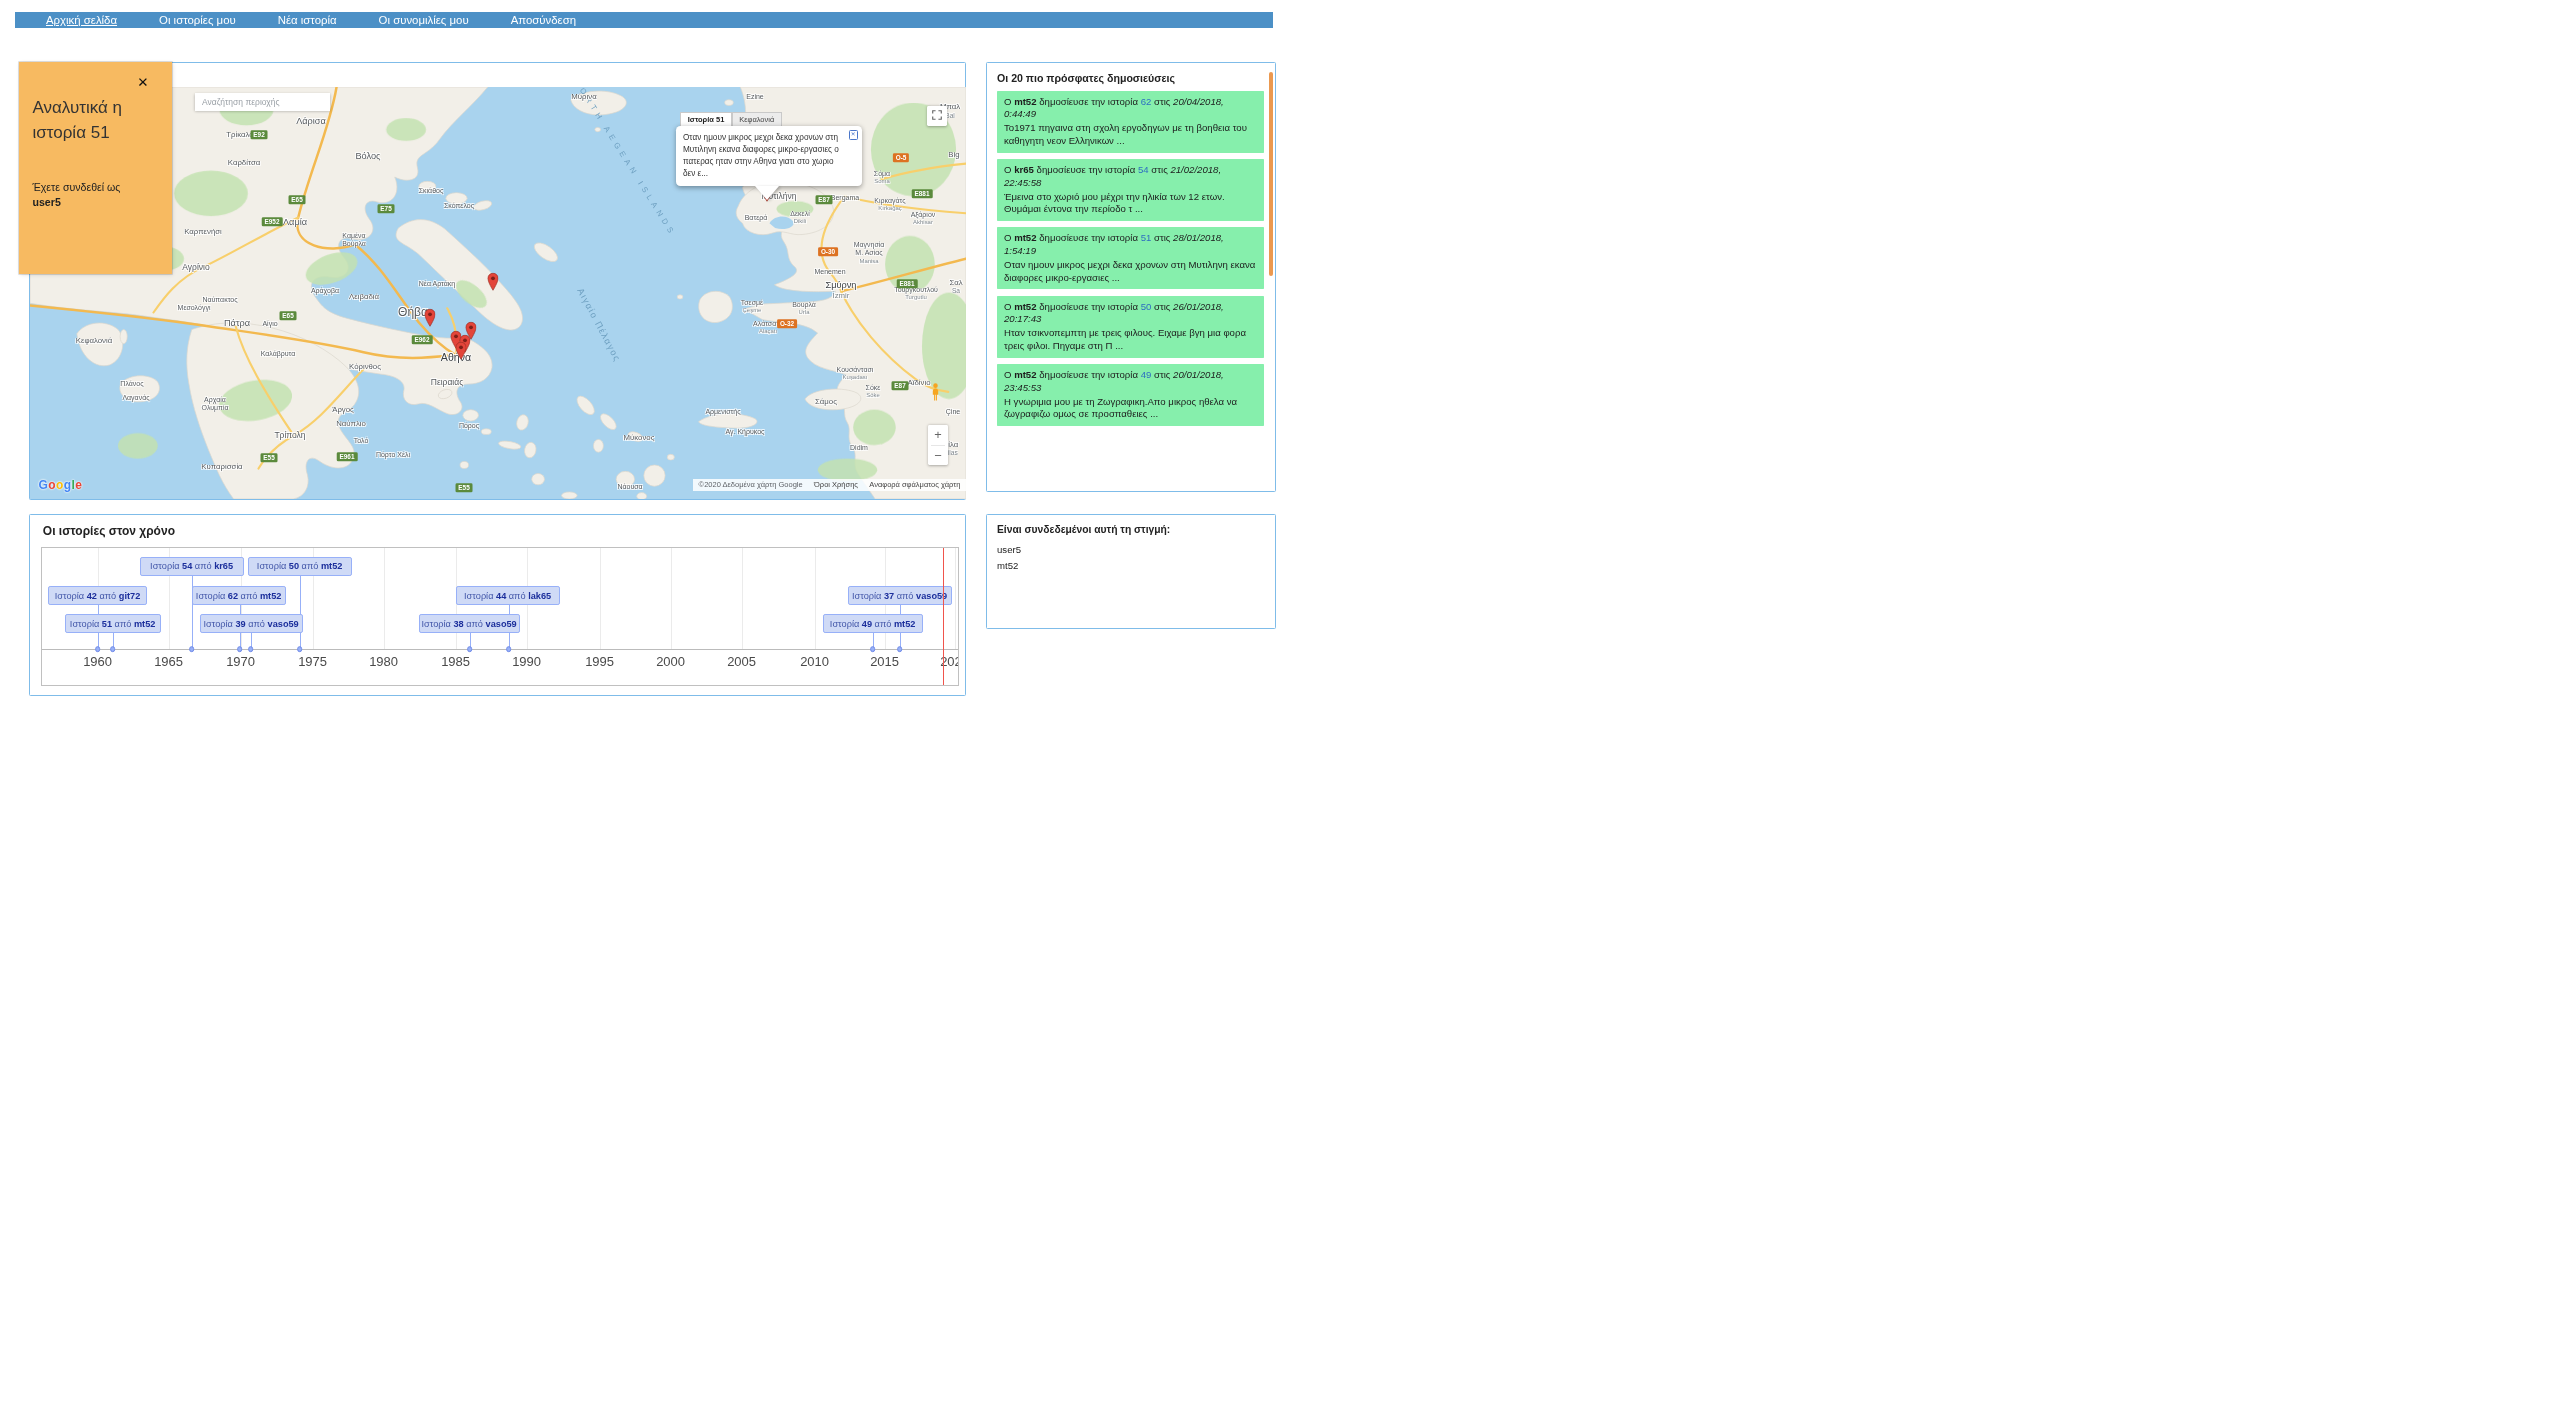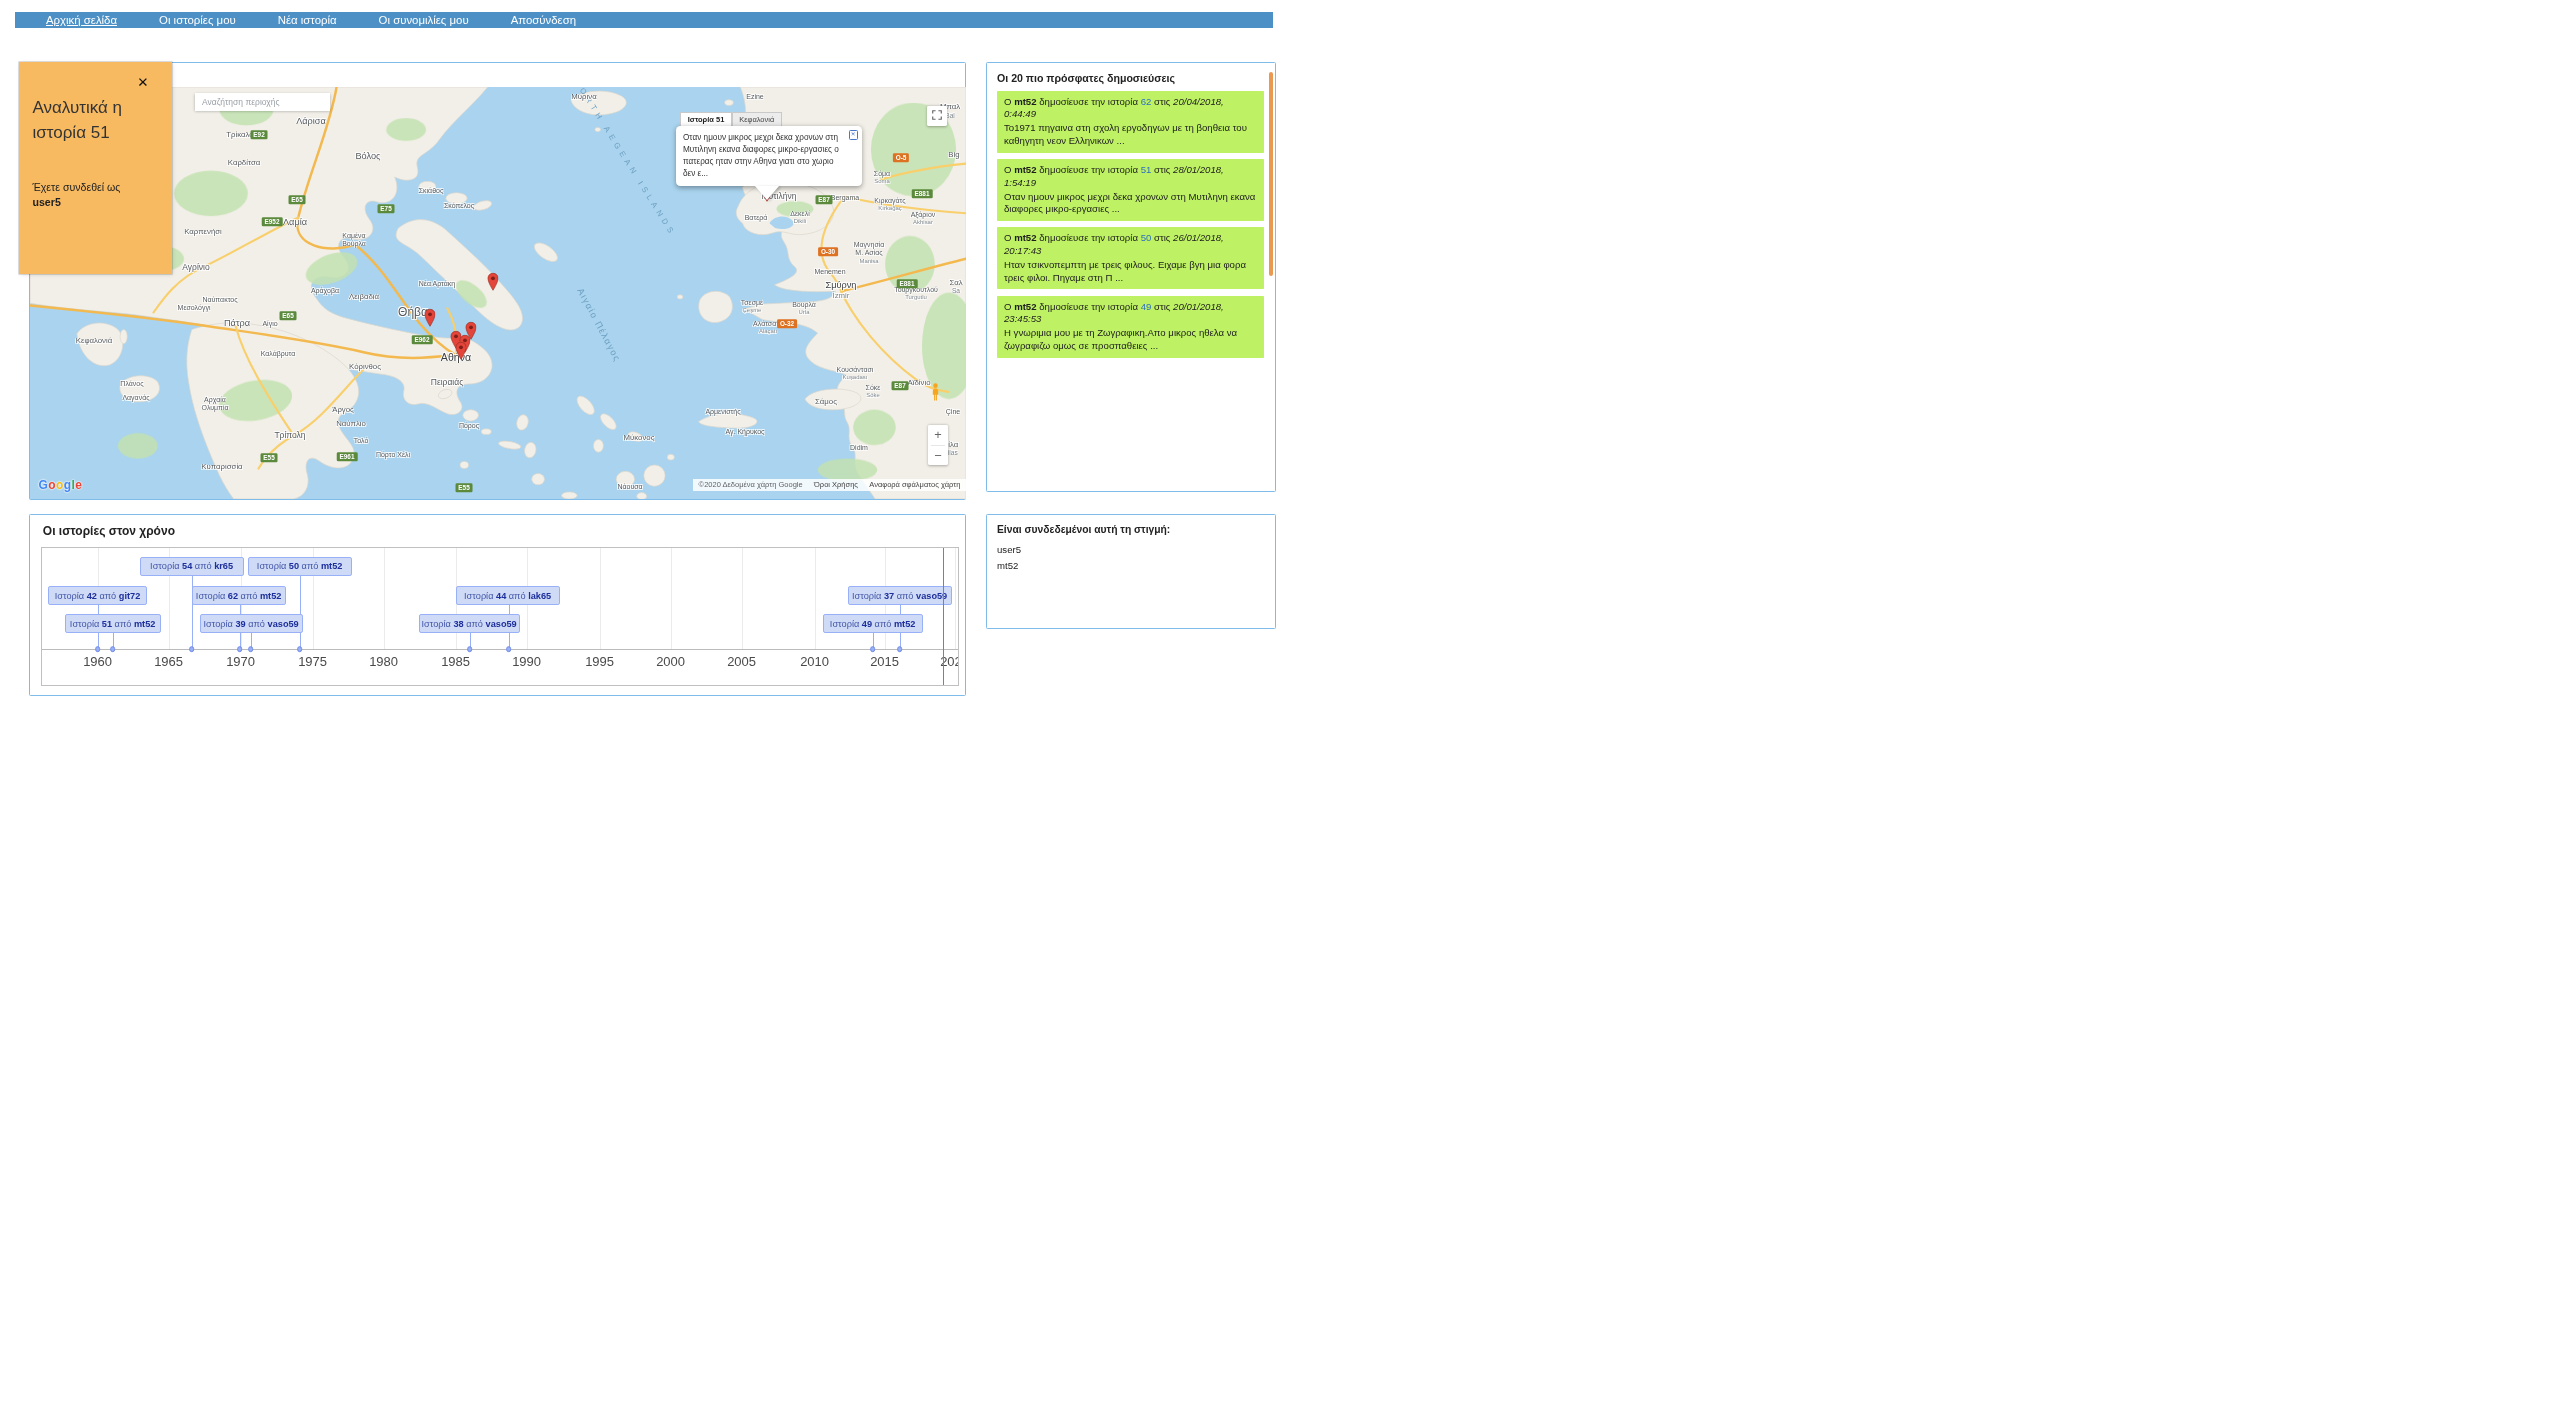--- a/index.html
+++ b/index.html
@@ -48,21 +48,21 @@
   .iw{position:absolute;left:646px;top:25px;width:186px;z-index:30;}
   .iw-tabs{display:flex;margin-left:4.3px;}
   .iw-tab{font-size:7.5px;padding:2.1px 6.4px;border:0.7px solid #c9c9c9;background:#ececec;color:#444;cursor:pointer;border-bottom:none;}
   .iw-tab.active{background:#fff;font-weight:bold;color:#222;}
   .iw-body{position:relative;background:#fff;border-radius:4.3px;box-shadow:0 1.4px 5px rgba(0,0,0,.35);padding:5.7px 17px 7px 7px;font-size:8.2px;color:#333;line-height:1.45;min-height:51px;}
   .iw-close{position:absolute;top:4.3px;right:4.3px;width:9.2px;height:9.2px;border:0.7px solid #4a76c9;color:#4a76c9;font-size:5.7px;line-height:7.8px;text-align:center;cursor:pointer;border-radius:1.4px;background:#fff;}
   .iw-tail{position:absolute;left:79px;top:100%;margin-top:-0.7px;width:0;height:0;border-left:12.8px solid transparent;border-right:12.8px solid transparent;border-top:14px solid #fff;filter:drop-shadow(2.1px 1.4px 1.4px rgba(0,0,0,.25));}
 
   
   .posts-title{font-size:10.6px;font-weight:bold;color:#222;margin-bottom:7px;}
-  .post-card{background:#bef264;padding:5px 7px;margin-bottom:6.4px;font-size:9.6px;line-height:1.32;color:#1c1c1c;border-radius:0.7px;}
+  .post-card{background:#86efac;padding:5px 7px;margin-bottom:6.4px;font-size:9.6px;line-height:1.32;color:#1c1c1c;border-radius:0.7px;}
   .post-head .u{font-weight:bold;}
   .post-head .num{color:#2e6fc0;cursor:pointer;}
   .post-head .date{font-style:italic;}
   .post-excerpt{margin-top:1.4px;}
   .posts-scrollbar{position:absolute;right:2.1px;top:8.5px;width:3.5px;height:204px;background:#eb9950;border-radius:2.1px;cursor:pointer;z-index:5;}
 
   
   .online-title{font-size:10.3px;font-weight:bold;color:#222;}
   .online-user{font-size:9.6px;color:#222;margin-top:5px;}
   .online-list{margin-top:8.5px;}
@@ -507,20 +507,24 @@
       </div>
     </div>
   </div>
 
   <div class="panel" id="posts-panel">
     <div class="posts-title">Οι 20 πιο πρόσφατες δημοσιεύσεις</div>
     <div>
         <div class="post-card">
           <div class="post-head"><span>Ο </span><span class="u">mt52</span><span> δημοσίευσε την ιστορία </span><span class="num">62</span><span> στις </span><span class="date">20/04/2018, 0:44:49</span></div>
           <div class="post-excerpt">Το1971 πηγαινα στη σχολη εργοδηγων με τη βοηθεια του καθηγητη νεον Ελληνικων ...</div>
+        </div>
+        <div class="post-card">
+          <div class="post-head"><span>Ο </span><span class="u">kr65</span><span> δημοσίευσε την ιστορία </span><span class="num">54</span><span> στις </span><span class="date">21/02/2018, 22:45:58</span></div>
+          <div class="post-excerpt">Έμεινα στο χωριό μου μέχρι την ηλικία των 12 ετων. Θυμάμαι έντονα την περίοδο τ ...</div>
         </div>
         <div class="post-card">
           <div class="post-head"><span>Ο </span><span class="u">mt52</span><span> δημοσίευσε την ιστορία </span><span class="num">51</span><span> στις </span><span class="date">28/01/2018, 1:54:19</span></div>
           <div class="post-excerpt">Οταν ημουν μικρος μεχρι δεκα χρονων στη Μυτιληνη εκανα διαφορες μικρο-εργασιες ...</div>
         </div>
         <div class="post-card">
           <div class="post-head"><span>Ο </span><span class="u">mt52</span><span> δημοσίευσε την ιστορία </span><span class="num">50</span><span> στις </span><span class="date">26/01/2018, 20:17:43</span></div>
           <div class="post-excerpt">Ηταν τσικνοπεμπτη με τρεις φιλους. Ειχαμε βγη μια φορα τρεις φιλοι. Πηγαμε στη Π ...</div>
         </div>
         <div class="post-card">

